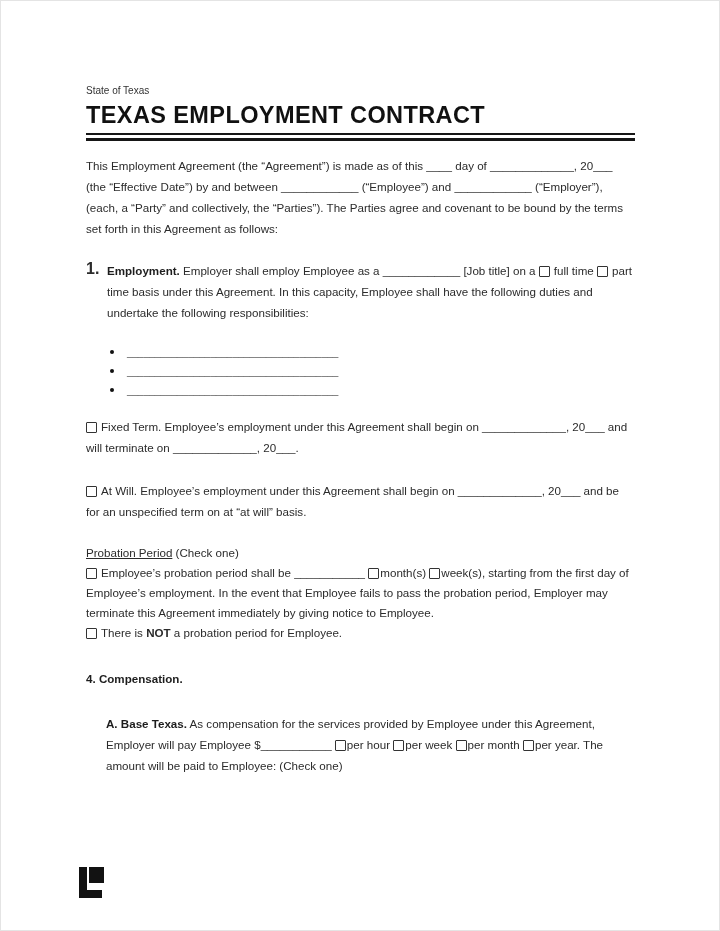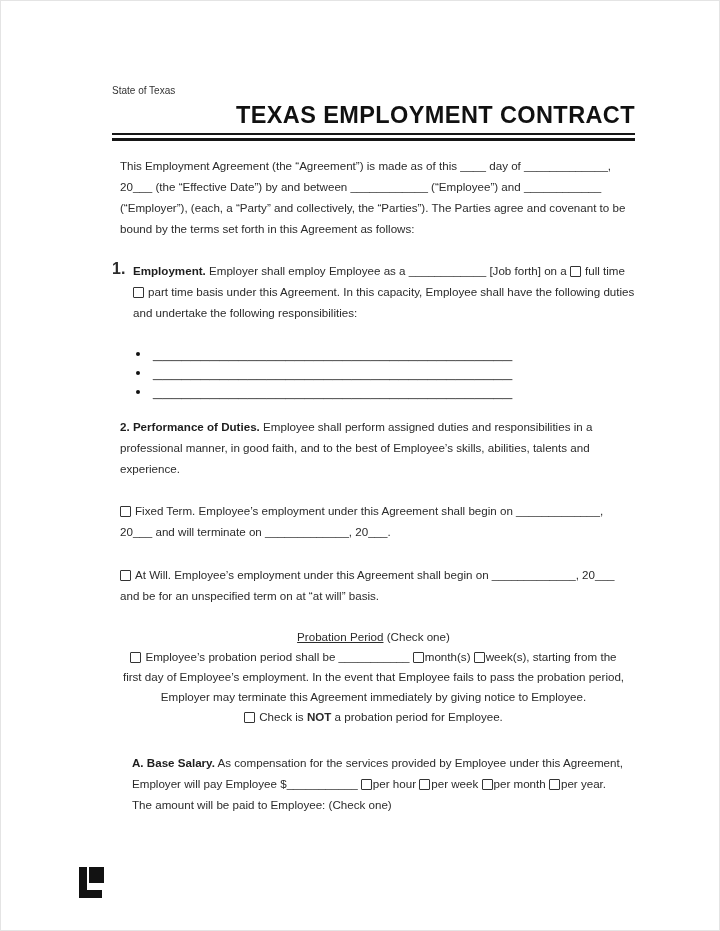--- a/index.html
+++ b/index.html
@@ -4,43 +4,43 @@
 <style>
   html,body{margin:0;padding:0;}
   body{
     width:720px;height:931px;background:#ffffff;
     font-family:"Liberation Sans", sans-serif;color:#2b2b2b;
     position:relative;overflow:hidden;
   }
   .page{
     position:absolute;inset:0;box-sizing:border-box;
     border:1px solid #e4e4e4;
-    padding:84px 84px 0 111px;
+    padding:84px 84px 0 85px;
   }
   .state{font-size:10px;line-height:12px;margin:0 0 5px;color:#333;}
   .title{
-    font-size:23.5px;line-height:27px;font-weight:bold;text-align:right;
+    font-size:23.5px;line-height:27px;font-weight:bold;text-align:left;
     letter-spacing:.4px;margin:0 0 4px;color:#111;
   }
   .rule{height:3px;border-top:2px solid #161616;border-bottom:3px solid #161616;margin:0 0 14px;}
-  .para{font-size:11.6px;line-height:21px;margin:0 8px 21px;}
-  .tight-block{line-height:20px;text-align:center;}
+  .para{font-size:11.6px;line-height:21px;margin:0 0 21px;}
+  .tight-block{line-height:20px;}
   b{color:#1d1d1d;}
   .u{text-decoration:underline;}
   .bu{font-weight:bold;}
   .hang{position:relative;padding-left:21px;}
   .hang .num{position:absolute;left:0;top:0;font-weight:bold;}
   .cb{
     display:inline-block;width:11px;height:11px;box-sizing:border-box;
     border:1.6px solid #333;background:#fff;border-radius:1px;
     vertical-align:-1.5px;margin-right:4px;cursor:pointer;
   }
   .cb.tight{margin-right:1px;}
   ul.bullets{list-style:none;margin:3px 0 19px 24px;padding:0;}
-  ul.bullets li{font-size:17px;line-height:12px;margin-bottom:7px;white-space:nowrap;}
+  ul.bullets li{font-size:10px;line-height:12px;margin-bottom:7px;white-space:nowrap;}
   ul.bullets .dot{display:inline-block;width:4px;height:4px;background:#111;border-radius:50%;margin:0 13px 2px 0;}
   ul.bullets .line{color:#555;letter-spacing:0;}
   .indent1{margin-left:20px;}
   .mb24{margin-bottom:24px;}
   .mb22{margin-bottom:22px;}
   .mb25{margin-bottom:25px;}
   
   .logo{position:absolute;left:78px;top:866px;width:30px;height:31px;}
   .logo .bar-v{position:absolute;left:0;top:0;width:8px;height:31px;background:#121212;}
   .logo .block{position:absolute;left:10px;top:0;width:15px;height:16px;background:#121212;}
@@ -53,56 +53,55 @@
 
   <p class="state">State of Texas</p>
   <h1 class="title">TEXAS EMPLOYMENT CONTRACT</h1>
   <div class="rule"></div>
 
   <p class="para">This Employment Agreement (the “Agreement”) is made as of this ____ day of _____________, 20___ (the “Effective Date”) by and between ____________ (“Employee”) and ____________ (“Employer”), (each, a “Party” and collectively, the “Parties”). The Parties agree and covenant to be bound by the terms set forth in this Agreement as follows:</p>
 
   <div class="hang mb24">
     <span class="num">1.</span>
     <p class="para" style="margin:0;"><b>Employment.</b>
-      <span>Employer shall employ Employee as a ____________ [Job forth] on a</span>
+      <span>Employer shall employ Employee as a ____________ [Job title] on a</span>
       <span class="cb"></span><span>full time</span>
       <span class="cb"></span><span>part time basis under this Agreement. In this capacity, Employee shall have the following duties and undertake the following responsibilities:</span>
     </p>
   </div>
 
   <ul class="bullets">
     <li><span class="dot"></span><span class="line">______________________________________</span></li>
     <li><span class="dot"></span><span class="line">______________________________________</span></li>
     <li><span class="dot"></span><span class="line">______________________________________</span></li>
   </ul>
 
 
-  <p class="para"><b>2. Performance of Duties.</b>
-    <span>Employee shall perform assigned duties and responsibilities in a professional manner, in good faith, and to the best of Employee’s skills, abilities, talents and experience.</span></p>
 
 
   <p class="para mb22"><span class="cb"></span><span>Fixed Term.</span>
     <span>Employee’s employment under this Agreement shall begin on _____________, 20___ and will terminate on _____________, 20___.</span></p>
 
   <p class="para"><span class="cb"></span><span>At Will.</span>
     <span>Employee’s employment under this Agreement shall begin on _____________, 20___ and be for an unspecified term on at “at will” basis.</span></p>
 
   <div class="para tight-block mb25">
     <span class="u">Probation Period</span>
     <span>(Check one)</span><br>
     <span class="cb"></span><span>Employee’s probation period shall be ___________</span>
     <span class="cb tight"></span><span>month(s)</span>
     <span class="cb tight"></span><span>week(s), starting from the first day of Employee’s employment. In the event that Employee fails to pass the probation period, Employer may terminate this Agreement immediately by giving notice to Employee.</span><br>
-    <span class="cb"></span><span>Check is</span>
+    <span class="cb"></span><span>There is</span>
     <span class="bu">NOT</span>
     <span>a probation period for Employee.</span>
   </div>
 
+  <p class="para mb24"><b>4. Compensation.</b></p>
 
-  <p class="para indent1 mb25"><b>A. Base Salary.</b>
+  <p class="para indent1 mb25"><b>A. Base Texas.</b>
     <span>As compensation for the services provided by Employee under this Agreement, Employer will pay Employee $___________</span>
     <span class="cb tight"></span><span>per hour</span>
     <span class="cb tight"></span><span>per week</span>
     <span class="cb tight"></span><span>per month</span>
     <span class="cb tight"></span><span>per year. The amount will be paid to Employee: (Check one)</span></p>
 
   <div class="logo">
     <div class="bar-v"></div>
     <div class="block"></div>
     <div class="bar-h"></div>

